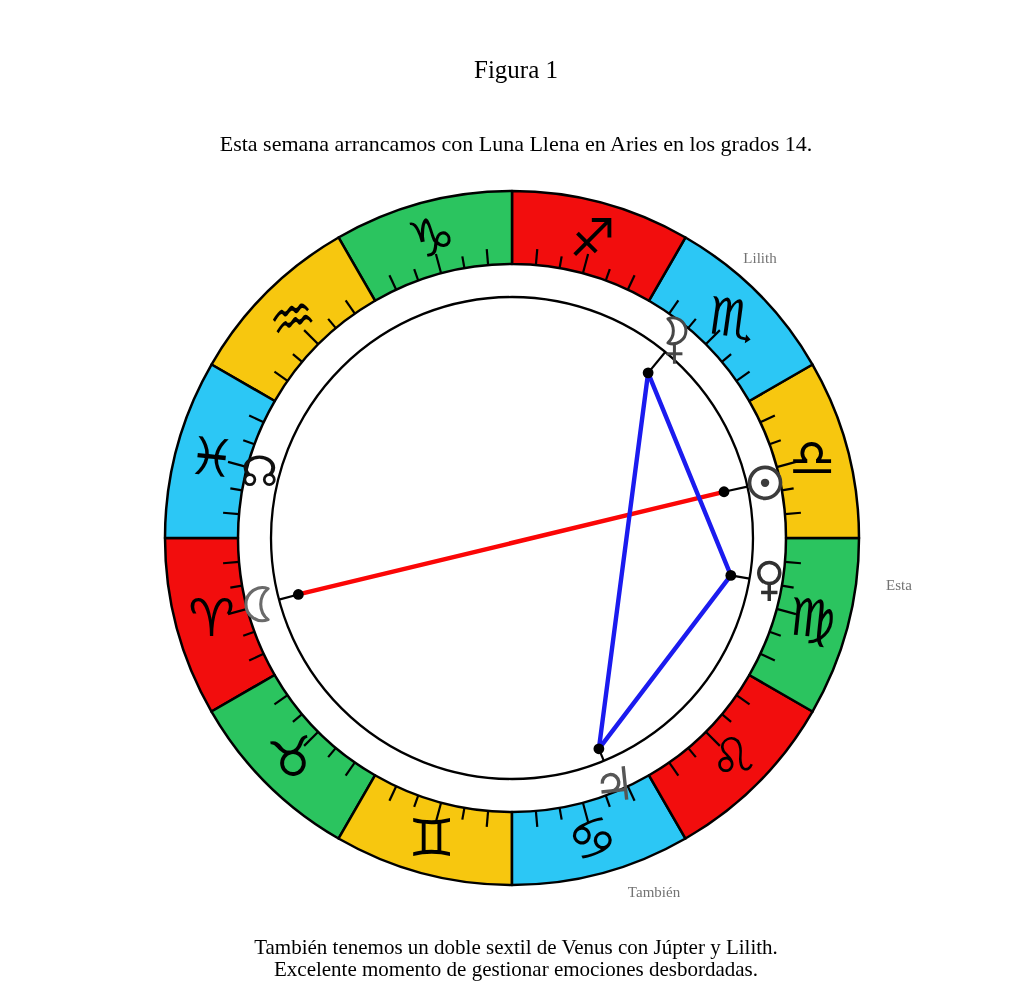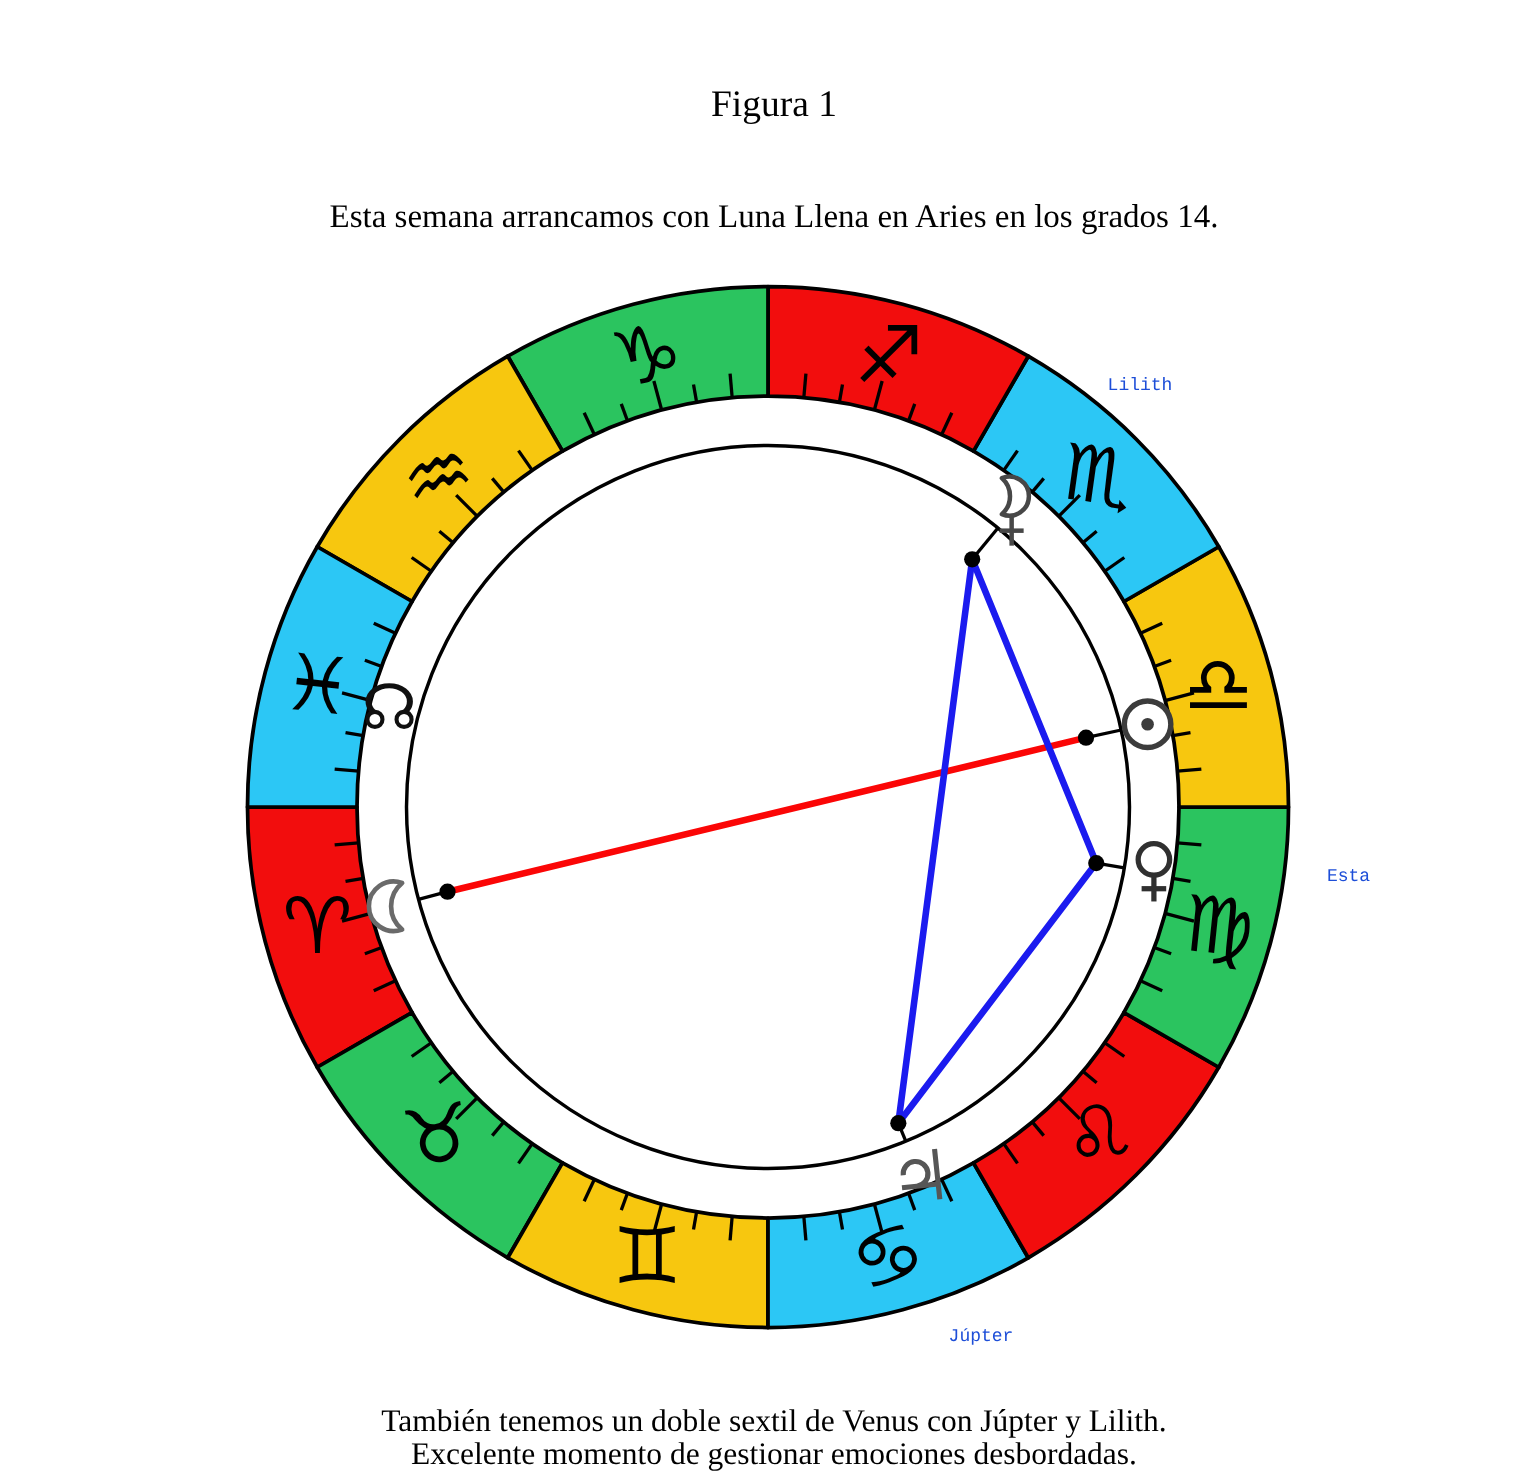--- a/index.html
+++ b/index.html
@@ -6,22 +6,22 @@
   body{width:1024px;height:985px;position:relative;overflow:hidden;
        font-family:"Liberation Serif","DejaVu Serif",serif;color:#000;}
   .title{position:absolute;top:56px;left:0;width:1032px;text-align:center;
          font-size:25px;}
   .subtitle{position:absolute;top:131px;left:0;width:1032px;text-align:center;
          font-size:22px;}
   .footer{position:absolute;top:936px;left:0;width:1032px;text-align:center;
          font-size:21px;line-height:22px;}
   .wheel-wrap{position:absolute;left:0;top:0;width:1024px;height:985px;}
   .planet-label{position:absolute;transform:translateX(-50%);
-         font-family:Liberation Mono, monospace;
-         font-size:12px;color:#1d4ed8;white-space:nowrap;}
+         font-family:Liberation Serif, serif;
+         font-size:15px;color:#737373;white-space:nowrap;}
   svg text{font-family:"DejaVu Sans","Liberation Sans",sans-serif;}
 </style>
 </head>
 <body>
 
 <div class="title">Figura 1</div>
 <div class="subtitle">Esta semana arrancamos con Luna Llena en Aries en los grados 14.</div>
 
 <div class="wheel-wrap">
   <svg id="wheel-svg" width="1024" height="985" viewBox="0 0 1024 985">
@@ -139,19 +139,19 @@
       <text x="613.745790485523" y="784.8537909744877" font-size="46" fill="#565656" text-anchor="middle" dominant-baseline="central" transform="rotate(-6 613.745790485523 784.8537909744877)">♃</text>
       <g transform="translate(672.9277897302743 342.7789804029069)">
         <path d="M -5,-24 A 13,13 0 1 1 -5,0 A 16,16 0 0 0 -5,-24 Z" fill="#fff" stroke="#474747" stroke-width="3" stroke-linejoin="round"></path>
         <line x1="1.5" y1="0" x2="1.5" y2="21" stroke="#474747" stroke-width="3"></line>
         <line x1="-6.5" y1="11" x2="9.5" y2="11" stroke="#474747" stroke-width="3"></line>
       </g>
       <text x="259.6590955742361" y="471.32865717875853" font-size="42" fill="#101010" text-anchor="middle" dominant-baseline="central">☊</text>
     </svg>
   <div class="planet-label" style="left:760px;top:250px;">Lilith</div>
   <div class="planet-label" style="left:899px;top:577px;">Esta</div>
-  <div class="planet-label" style="left:654px;top:884px;">Júpter</div>
+  <div class="planet-label" style="left:654px;top:884px;">También</div>
 </div>
 
 <div class="footer">
   <div>También tenemos un doble sextil de Venus con Júpter y Lilith.</div>
   <div>Excelente momento de gestionar emociones desbordadas.</div>
 </div>
 
 </body></html>

